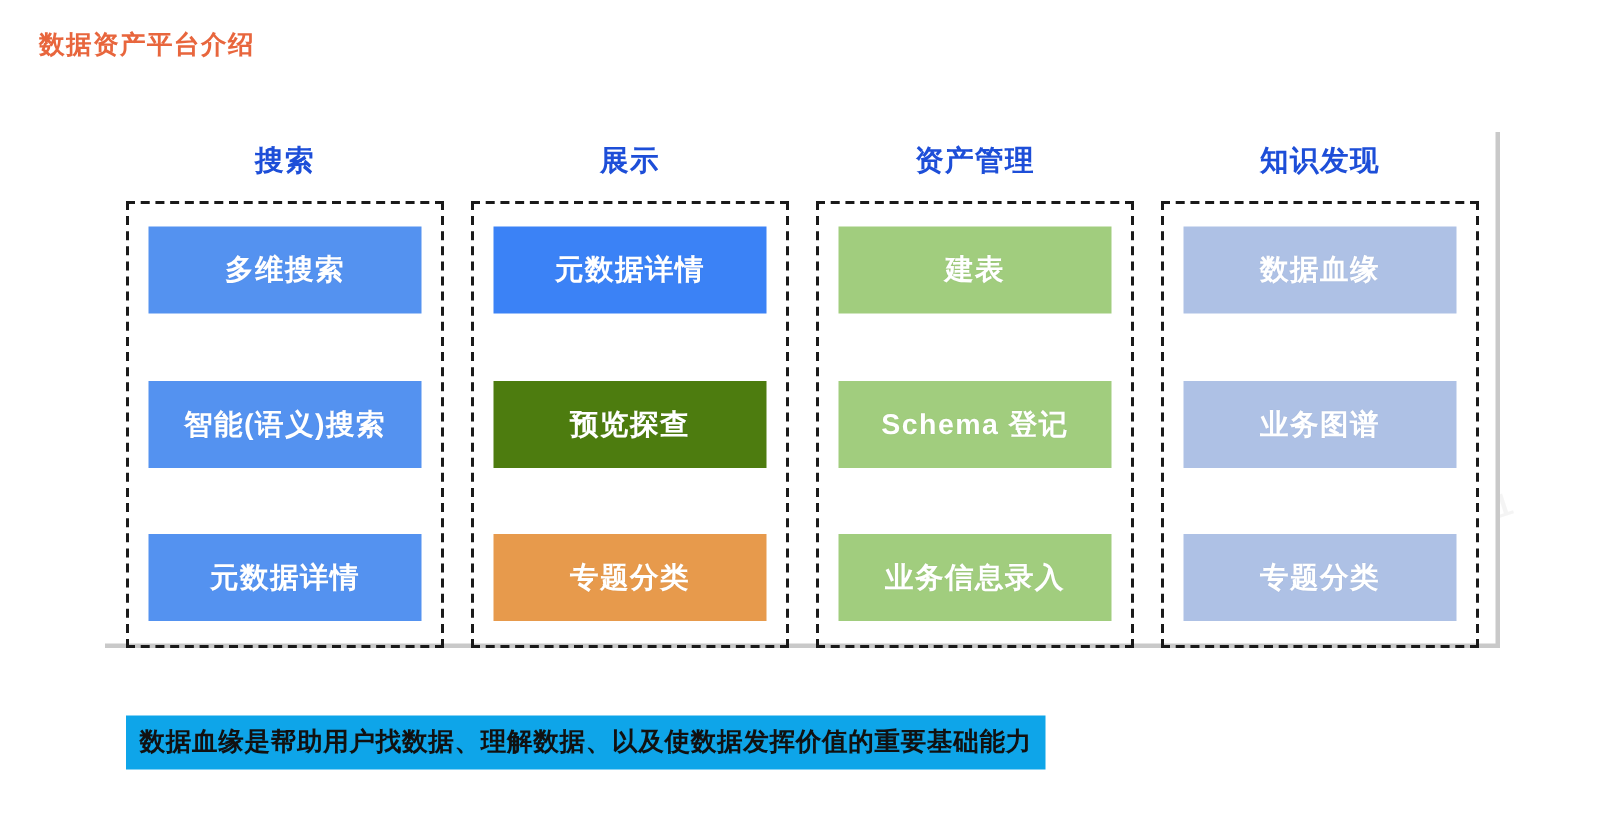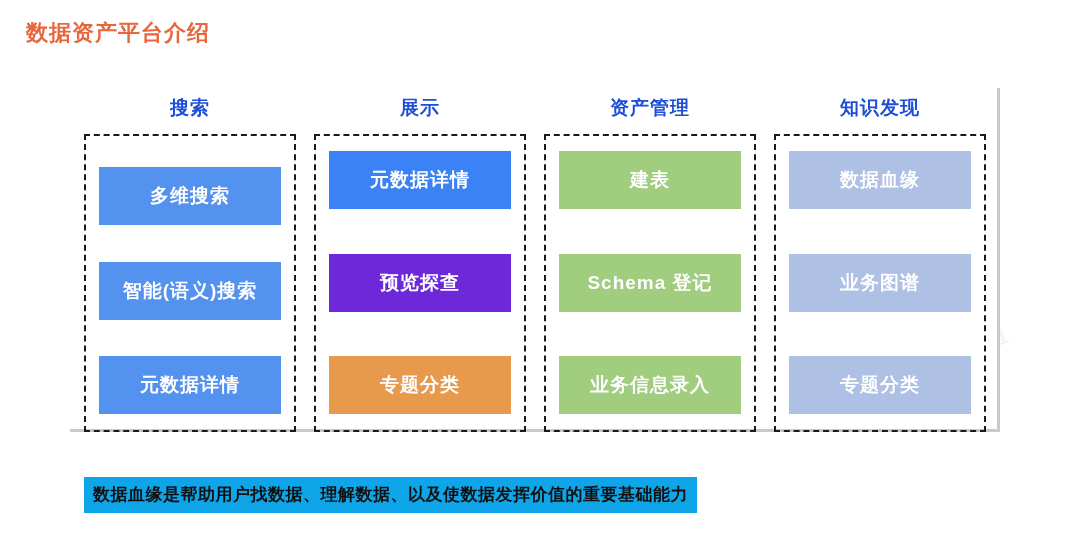--- a/index.html
+++ b/index.html
@@ -13,21 +13,21 @@
     font-family: "Liberation Sans", "DejaVu Sans", sans-serif;
     overflow: hidden;
     position: relative;
   }
 
   
   .slide-title {
     position: absolute;
     left: 26px;
     top: 18px;
-    font-size: 22px;
+    font-size: 17px;
     font-weight: bold;
     color: #E8663D;
     letter-spacing: 1px;
     white-space: nowrap;
   }
 
   
   .panel {
     position: absolute;
     left: 70px;
@@ -130,31 +130,31 @@
 <div class="wm" style="left:430px; top:150px;">0621</div>
 <div class="wm" style="left:560px; top:330px;">0621</div>
 <div class="wm" style="left:960px; top:330px;">0621</div>
 
 <div class="panel">
   <div class="columns">
 
     <div class="column">
       <div class="col-header">搜索</div>
       <div class="col-box">
-        <div class="chip" style="background:#5492F0;margin-top:16px;">多维搜索</div>
+        <div class="chip" style="background:#5492F0;">多维搜索</div>
         <div class="chip" style="background:#5492F0;">智能(语义)搜索</div>
         <div class="chip" style="background:#5492F0;">元数据详情</div>
       </div>
     </div>
 
     <div class="column">
       <div class="col-header">展示</div>
       <div class="col-box">
         <div class="chip" style="background:#3b82f6;">元数据详情</div>
-        <div class="chip" style="background:#6d28d9;">预览探查</div>
+        <div class="chip" style="background:#4d7c0f;">预览探查</div>
         <div class="chip" style="background:#E79A4C;">专题分类</div>
       </div>
     </div>
 
     <div class="column">
       <div class="col-header">资产管理</div>
       <div class="col-box">
         <div class="chip" style="background:#A1CD7E;">建表</div>
         <div class="chip" style="background:#A1CD7E;">Schema 登记</div>
         <div class="chip" style="background:#A1CD7E;">业务信息录入</div>

